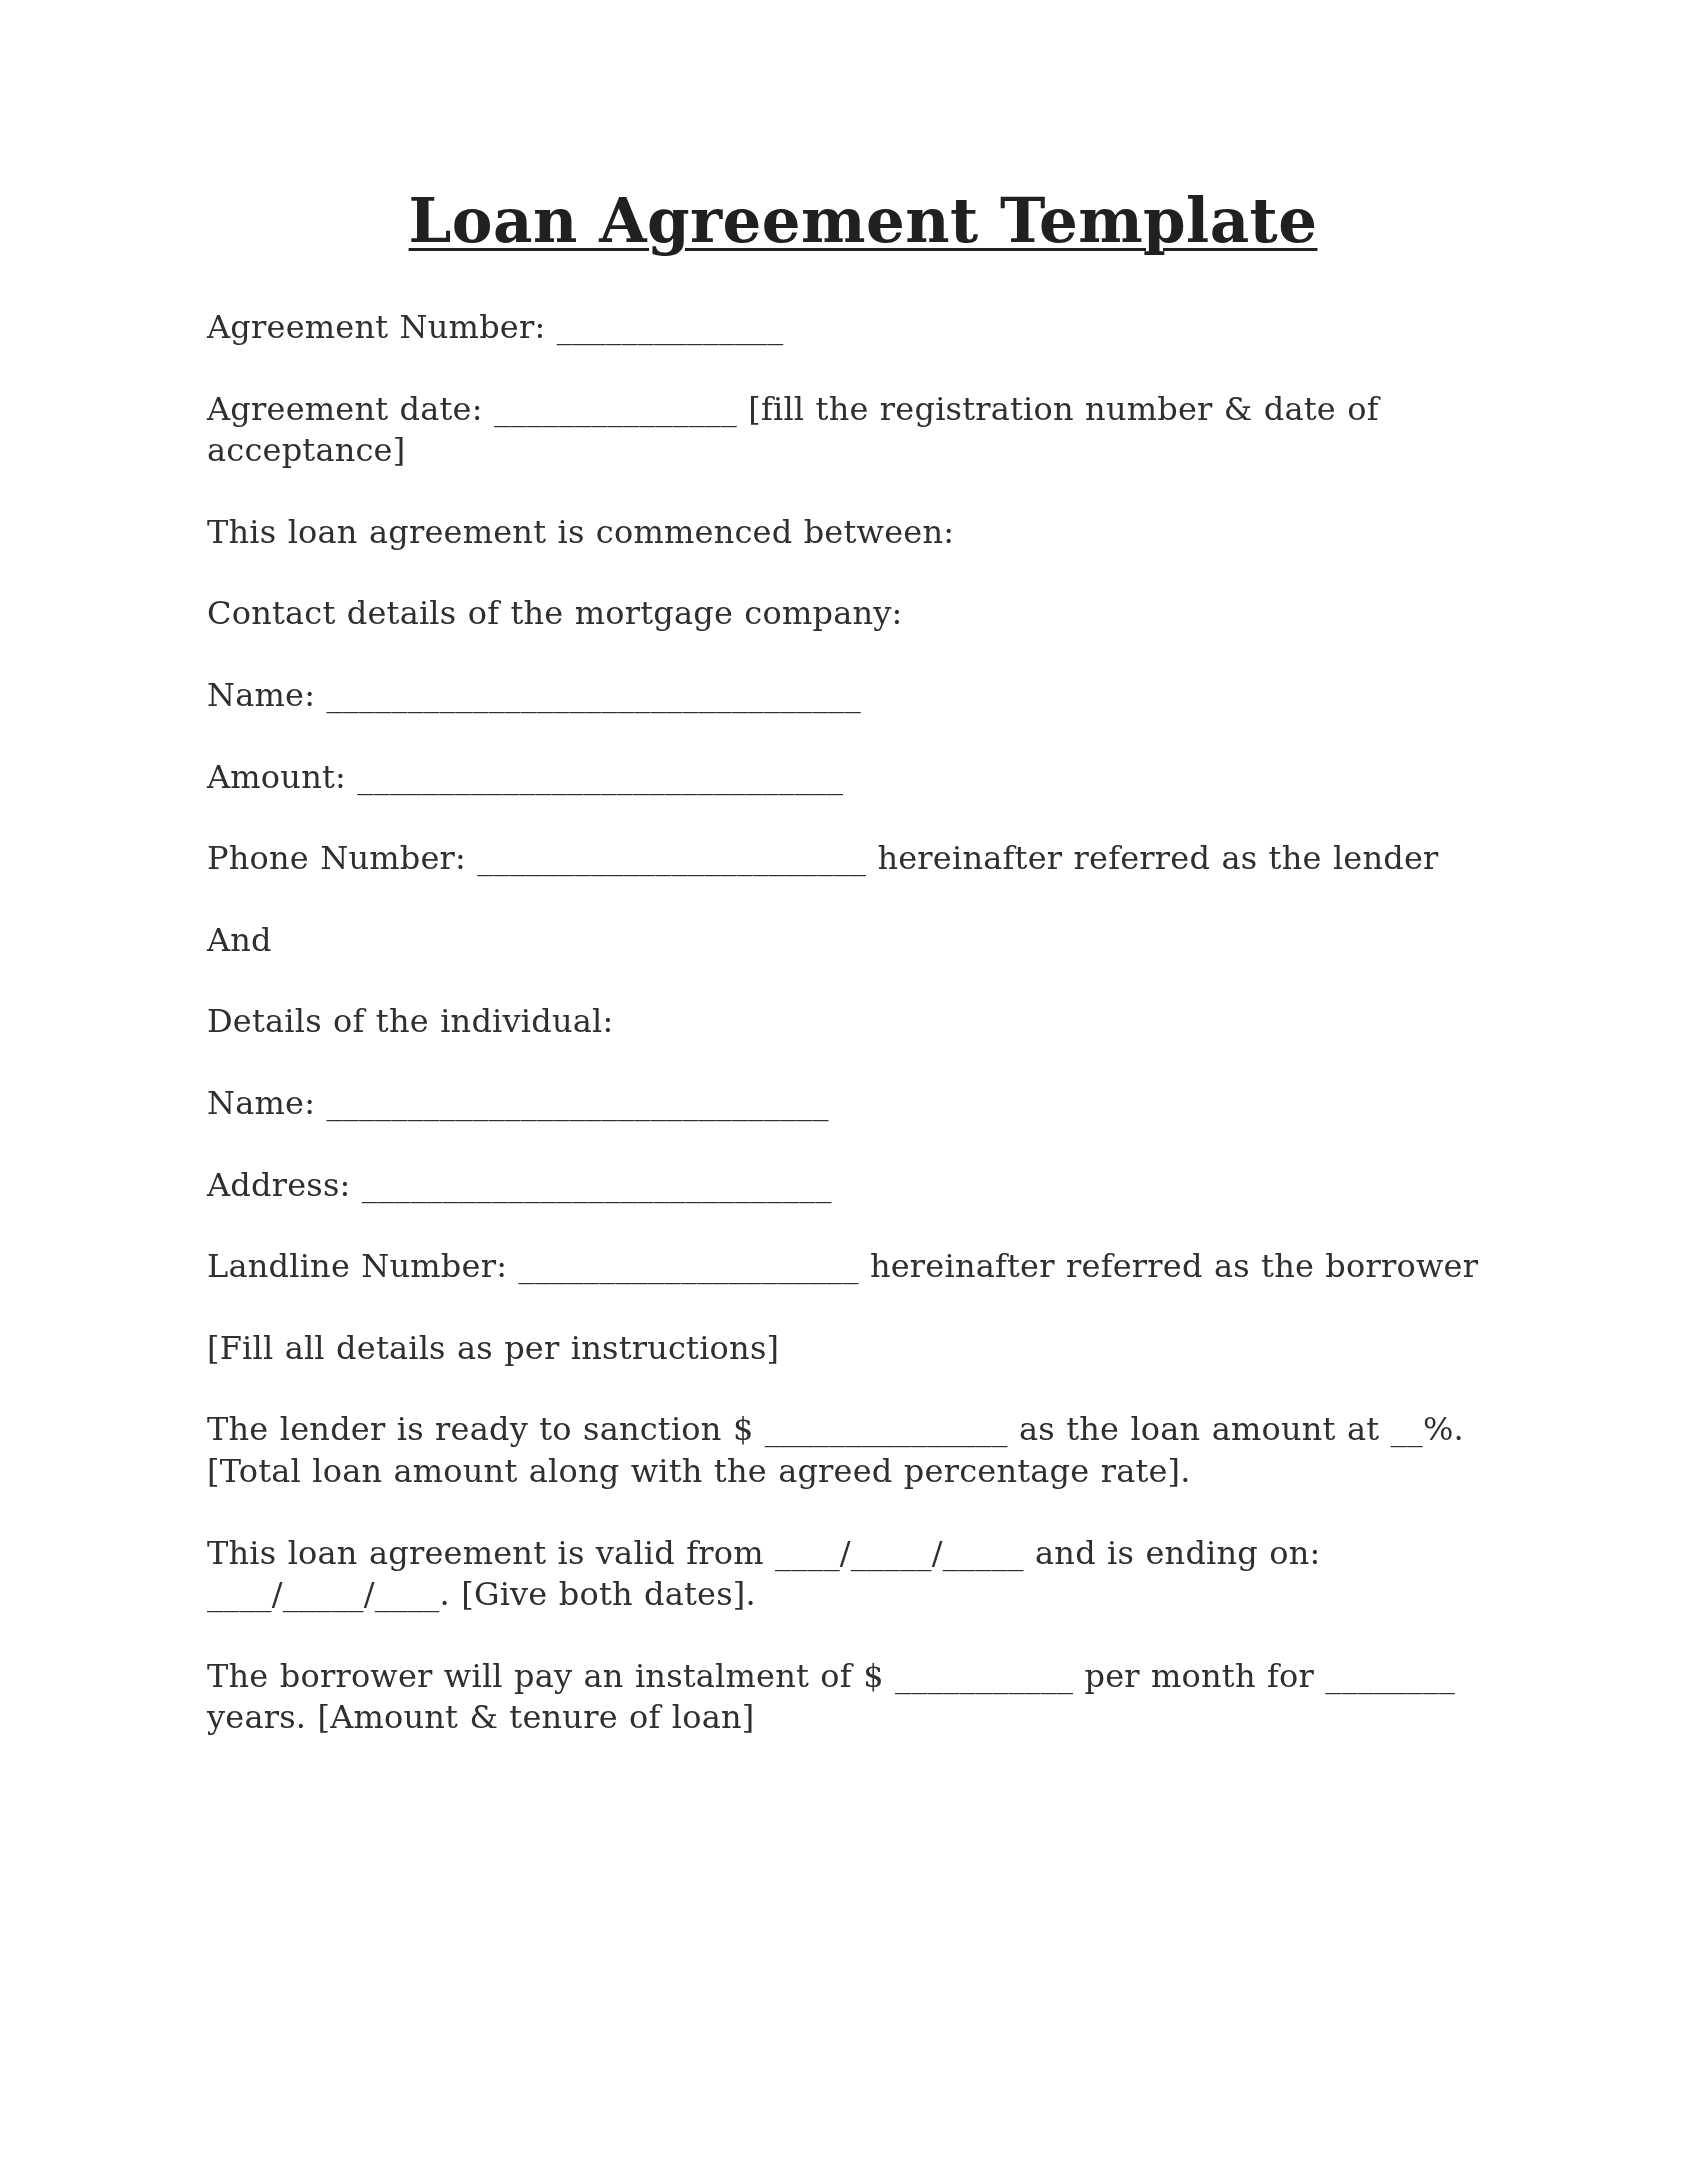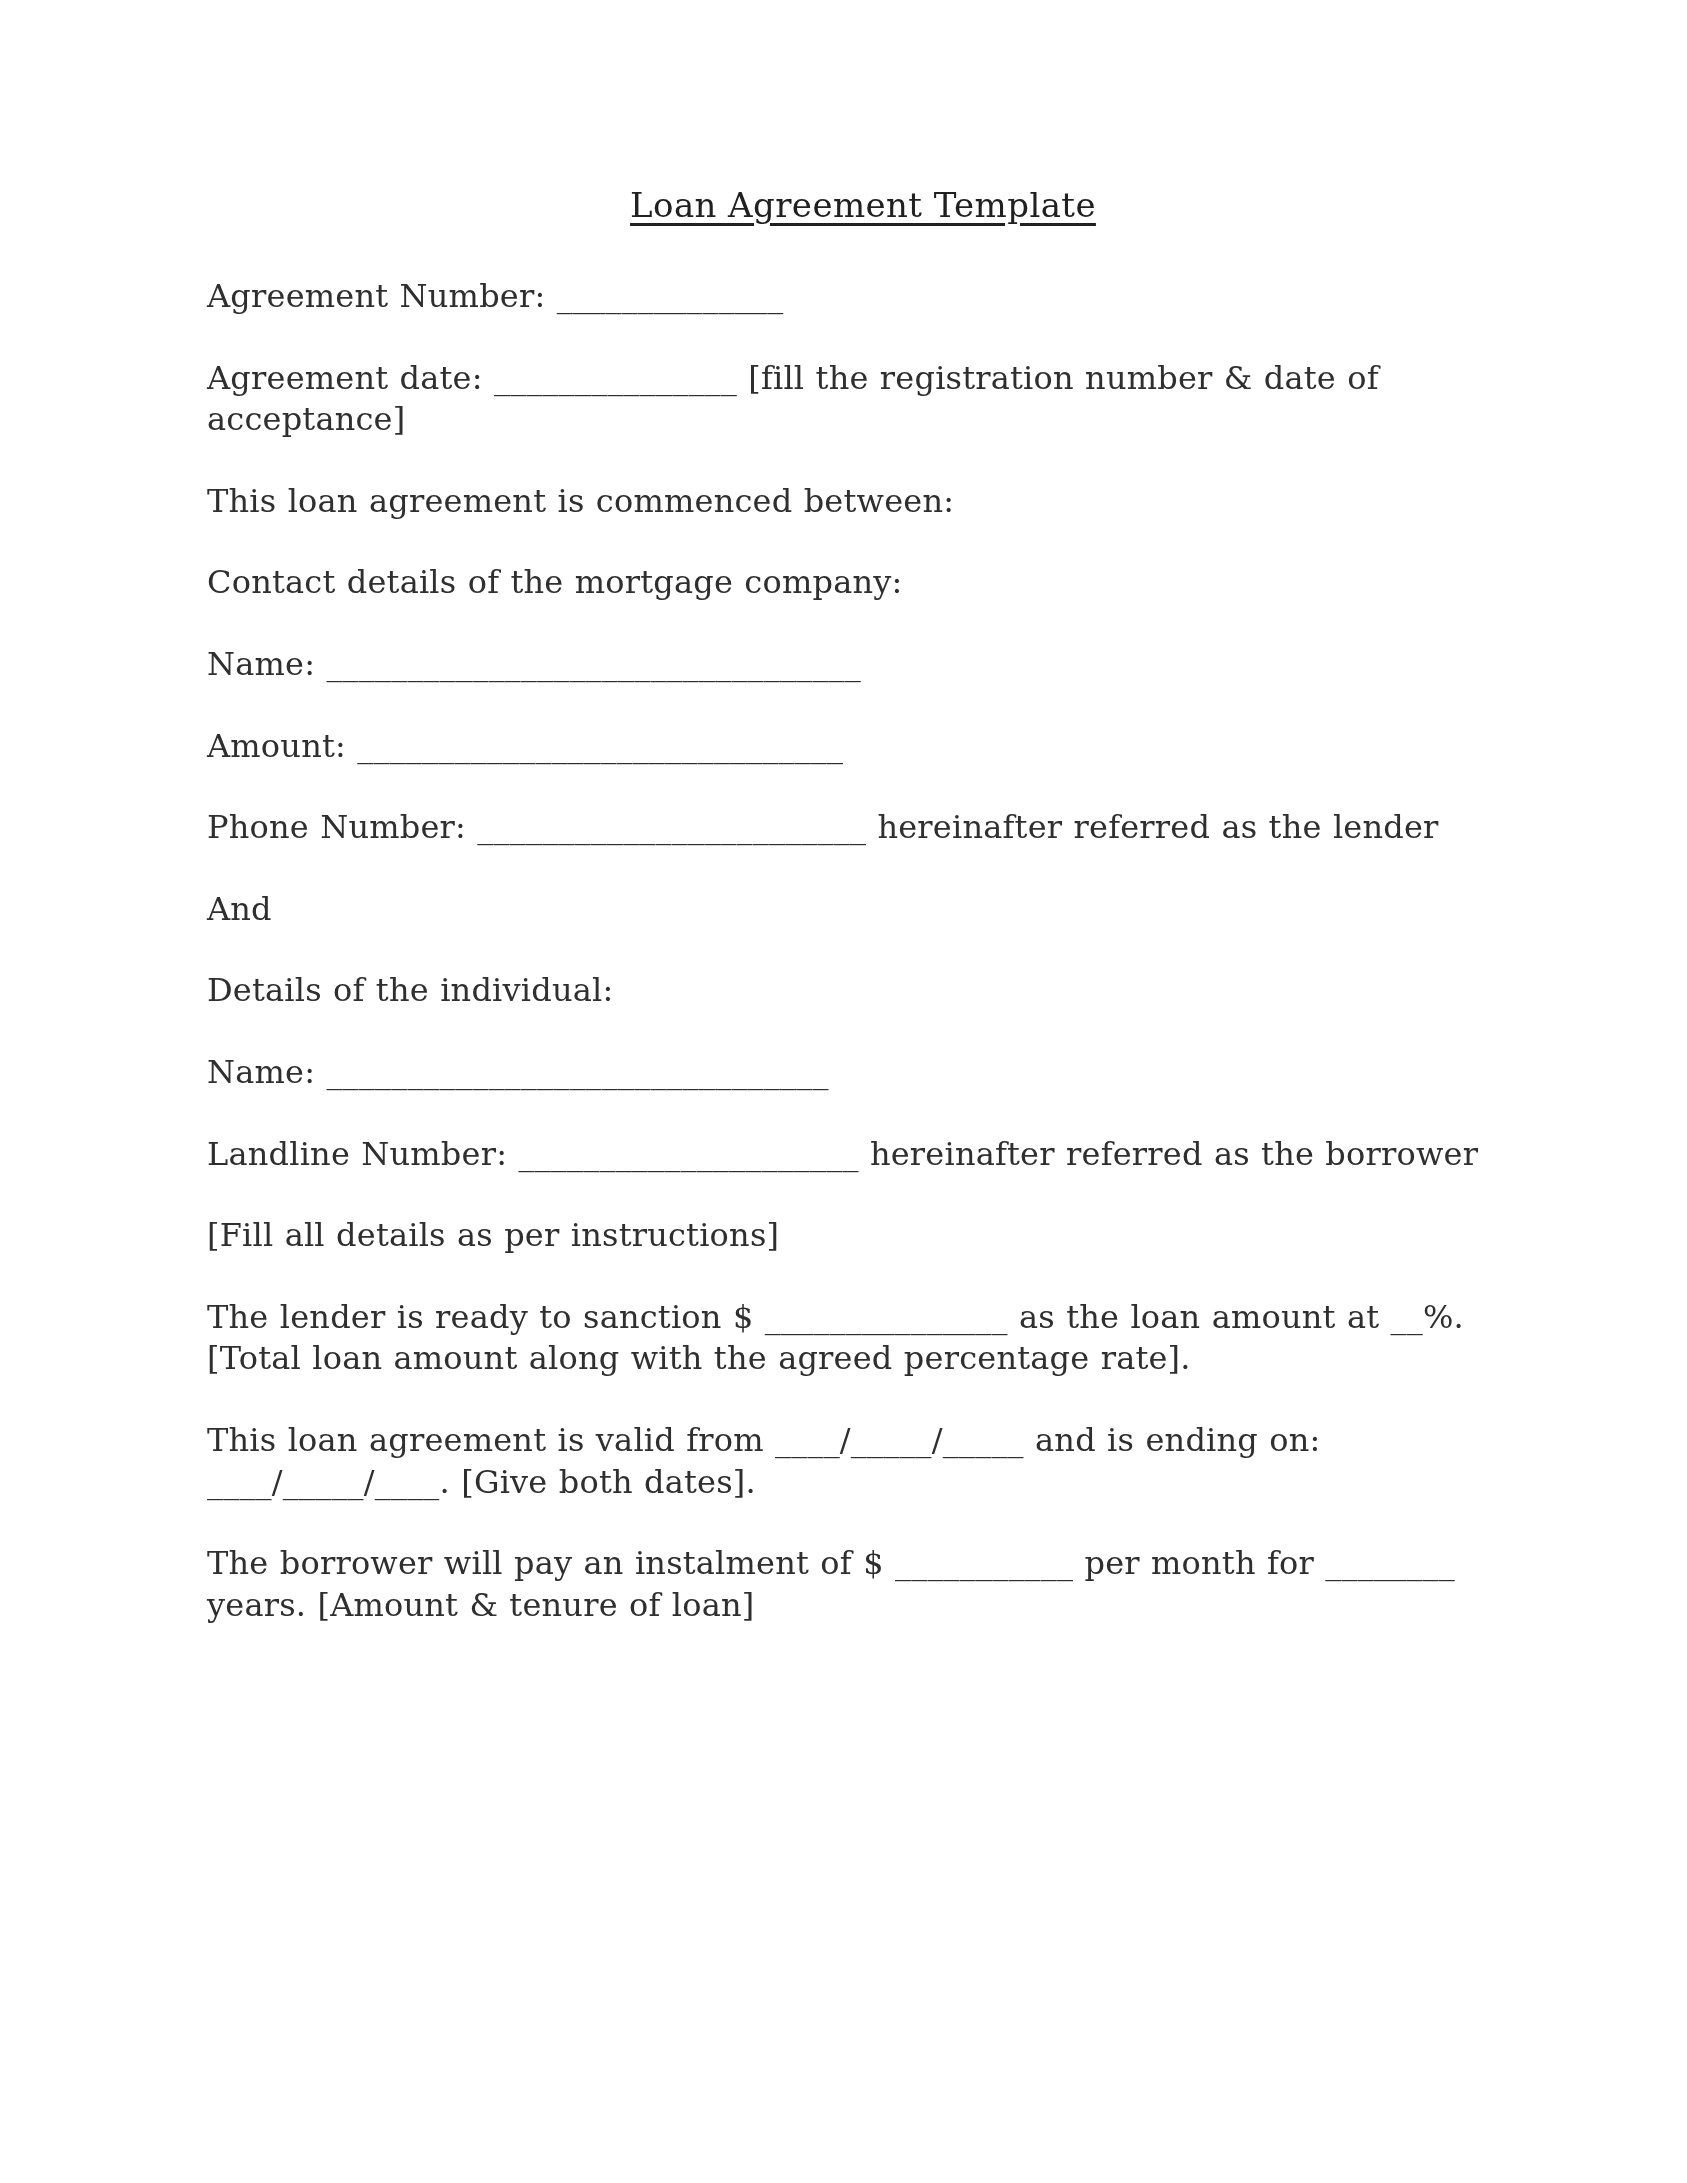--- a/index.html
+++ b/index.html
@@ -19,22 +19,22 @@
     box-sizing: border-box;
     width: 1687px;
     height: 2184px;
     padding: 185px 157px 0 199px;
     background: #ffffff;
   }
   .content {
     width: 1328px;
   }
   h1.doc-title {
-    font-size: 34px;
-    font-weight: normal;
+    font-size: 61px;
+    font-weight: bold;
     color: #202020;
     text-align: center;
     text-decoration: underline;
     text-decoration-thickness: 2.6px;
     text-underline-offset: 6.1px;
     margin: 0 0 51px 0;
     letter-spacing: 0.4px;
   }
   .content p {
     font-size: 32px;
@@ -65,20 +65,21 @@
     <p>Amount: ______________________________</p>
 
     <p>Phone Number: ________________________ hereinafter referred as the lender</p>
 
     <p>And</p>
 
     <p>Details of the individual:</p>
 
     <p>Name: _______________________________</p>
 
+    <p>Address: _____________________________</p>
 
     <p>Landline Number: _____________________ hereinafter referred as the borrower</p>
 
     <p>[Fill all details as per instructions]</p>
 
     <p>The lender is ready to sanction $ _______________ as the loan amount at __%. [Total loan amount along with the agreed percentage rate].</p>
 
     <p>This loan agreement is valid from ____/_____/_____ and is ending on: ____/_____/____. [Give both dates].</p>
 
 

